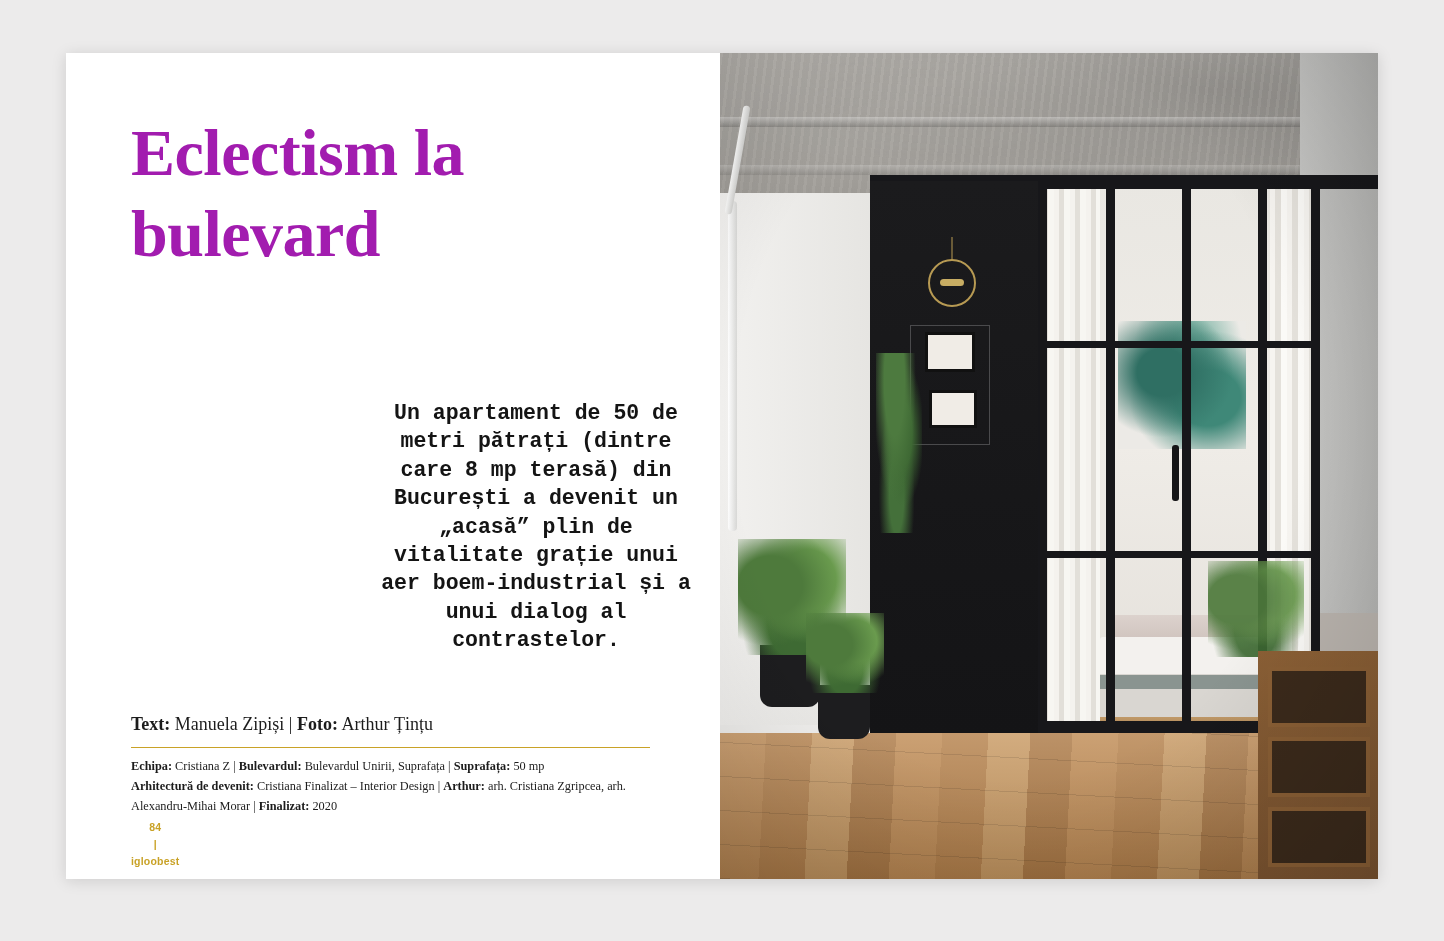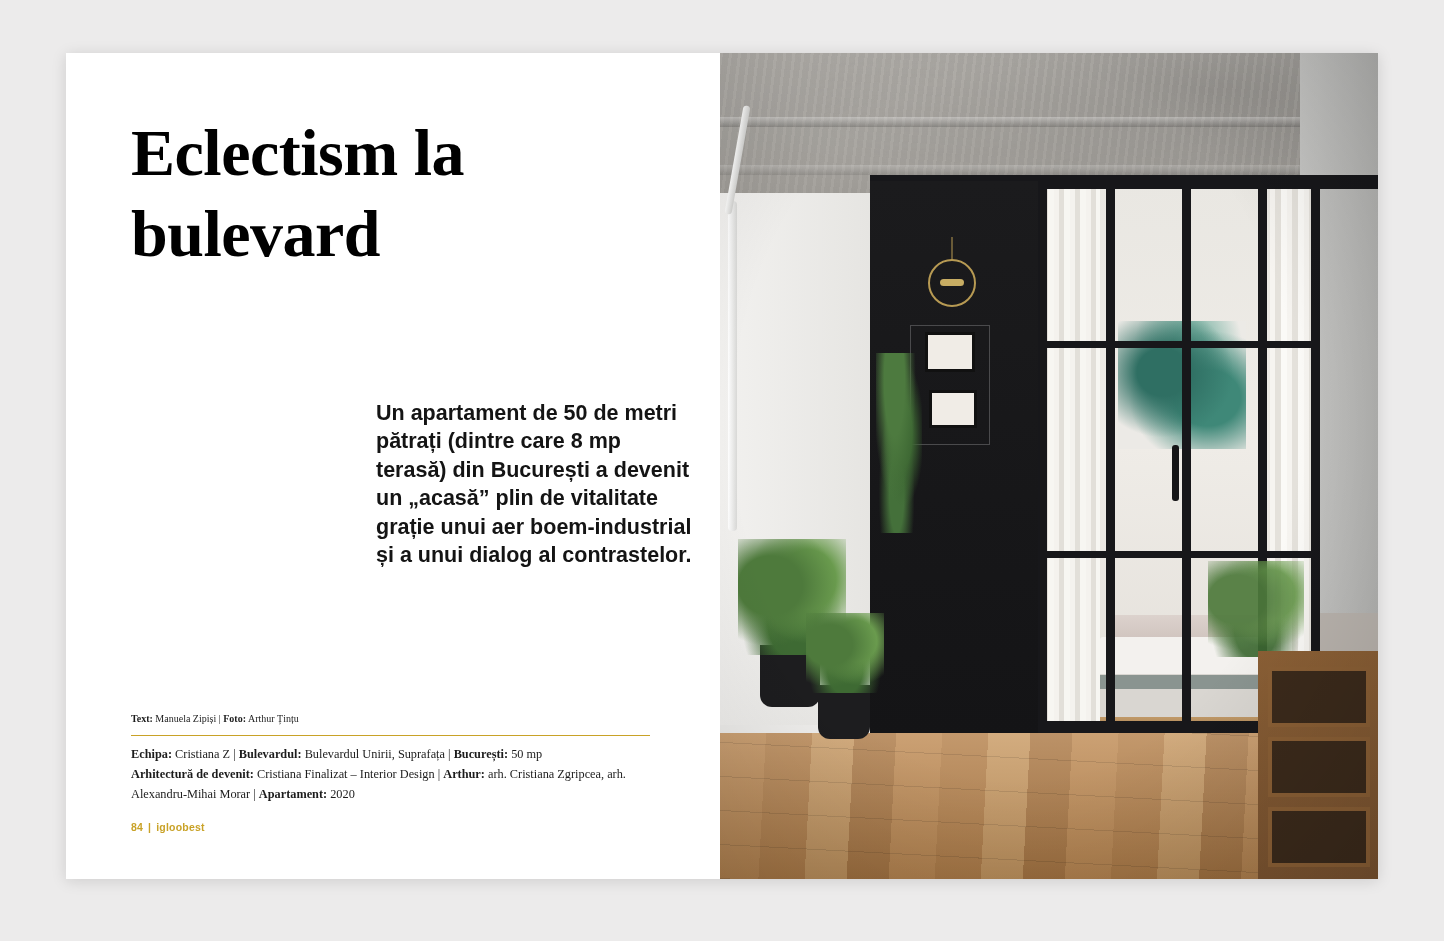--- a/index.html
+++ b/index.html
@@ -45,44 +45,45 @@
   .headline {
     position: absolute;
     left: 65px;
     top: 60px;
     width: 520px;
     font-family: "Liberation Serif", serif;
     font-weight: bold;
     font-size: 66px;
     line-height: 1.22;
     letter-spacing: -0.5px;
-    color: #000000;
+    color: #a21caf;
   }
 
   .deck {
     position: absolute;
     left: 310px;
     top: 346px;
     width: 320px;
-    font-family: Liberation Sans, sans-serif;
+    font-family: Liberation Mono, monospace;
     font-weight: bold;
     font-size: 21.5px;
     line-height: 1.32;
     color: #141414;
+    text-align: center;
   }
 
   .credits {
     position: absolute;
     left: 65px;
     top: 658px;
     width: 520px;
   }
   .credit-line {
     font-family: "Liberation Serif", serif;
-    font-size: 10px;
+    font-size: 18px;
     line-height: 1.5;
     color: #1c1c1c;
     padding-bottom: 9px;
   }
   .rule {
     width: 519px;
     height: 1px;
     background: #c9a227;
     margin-bottom: 9px;
   }
@@ -100,20 +101,21 @@
     left: 65px;
     top: 768px;
     display: flex;
     align-items: center;
     gap: 5px;
     font-family: "Liberation Sans", sans-serif;
     font-size: 10.5px;
     font-weight: bold;
     color: #c9a227;
     letter-spacing: 0.2px;
+    flex-direction: column;
   }
   .folio .num { color: #c9a227; }
   .folio .sep { color: #c9a227; }
   .folio .brand { color: #c9a227; }
 
   
   .page-right {
     position: relative;
     width: 658px;
     height: 826px;
@@ -338,30 +340,30 @@
 
         <div class="rule"></div>
 
         <div class="meta">
           <b>Echipa:</b>
           <span>Cristiana Z</span>
           <span>|</span>
           <b>Bulevardul:</b>
           <span>Bulevardul Unirii, Suprafața</span>
           <span>|</span>
-          <b>București:</b>
+          <b>Suprafața:</b>
           <span>50 mp</span>
           <br>
           <b>Arhitectură de devenit:</b>
           <span>Cristiana Finalizat – Interior Design</span>
           <span>|</span>
           <b>Arthur:</b>
           <span>arh. Cristiana Zgripcea, arh. Alexandru-Mihai Morar</span>
           <span>|</span>
-          <b>Apartament:</b>
+          <b>Finalizat:</b>
           <span>2020</span>
         </div>
       </div>
 
       <div class="folio">
         <span class="num">84</span>
         <span class="sep">|</span>
         <span class="brand">igloobest</span>
       </div>
 

